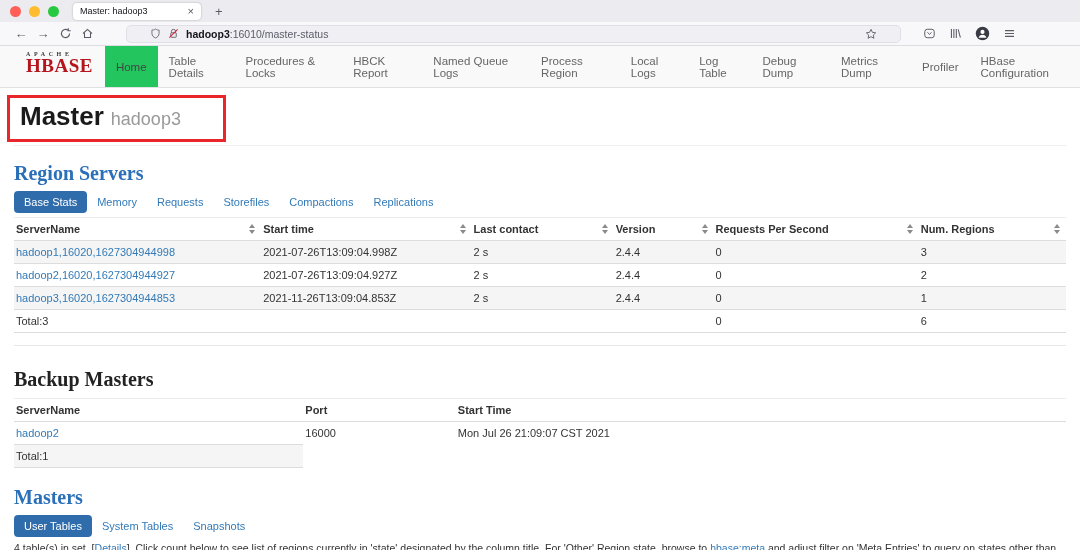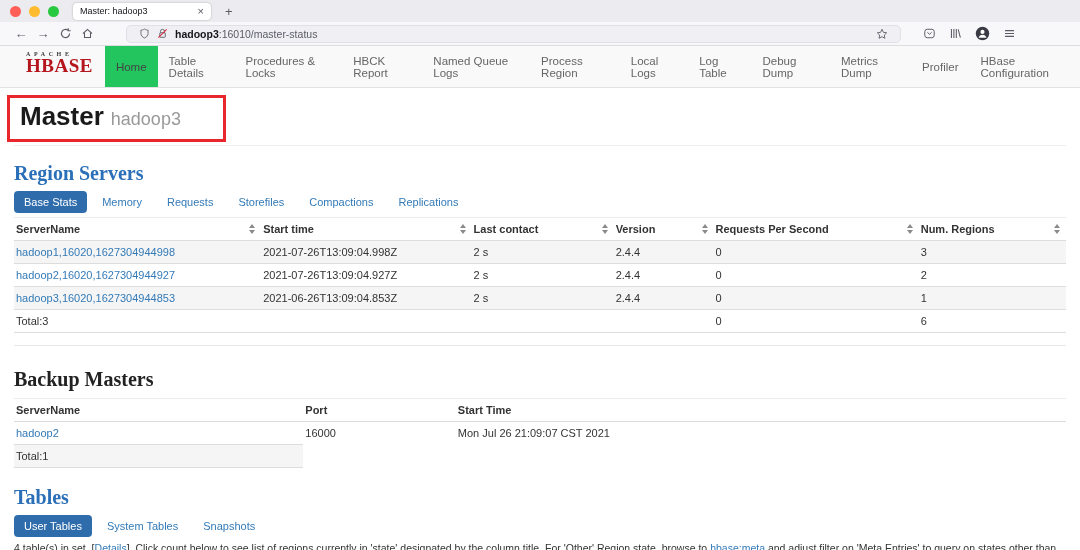--- a/index.html
+++ b/index.html
@@ -4,31 +4,31 @@
 <style>
   * { margin:0; padding:0; box-sizing:border-box; }
   body { font-family:"Liberation Sans", sans-serif; background:#fff; }
   #window { width:1080px; height:550px; position:relative; background:#fff; overflow:hidden; }
 
   
   .tabbar { height:22px; background:#ececf0; display:flex; align-items:center; }
   .lights { display:flex; gap:8px; margin-left:10px; }
   .light { width:11px; height:11px; border-radius:50%; }
   .light.red { background:#ff5f57; } .light.yellow { background:#febc2e; } .light.green { background:#28c840; }
-  .tab { margin-left:14px; width:138px; height:17px; background:#fff; border-radius:4px;
+  .tab { margin-left:14px; width:128px; height:17px; background:#fff; border-radius:4px;
          box-shadow:0 0 2px rgba(0,0,0,.3); display:flex; align-items:center; padding:0 7px; }
   .tab-title { flex:1; font-size:9px; color:#15141a; white-space:nowrap; overflow:hidden; }
   .tab-close { font-size:11px; color:#5b5b66; line-height:1; }
   .newtab { margin-left:14px; font-size:13px; color:#5b5b66; }
 
   .toolbar { height:24px; background:#f8f8fa; border-bottom:1px solid #dcdce1; display:flex; align-items:center; padding:0 10px; }
   .nav-btn { width:22px; text-align:center; color:#5b5b66; font-size:13px; line-height:1; }
   .nav-btn svg { display:block; margin:0 auto; }
   .urlbar { margin-left:28px; width:775px; height:18px; background:#f0f0f4; border:1px solid #e0e0e6;
-            border-radius:5px; display:flex; align-items:center; padding:0 12px; }
+            border-radius:5px; display:flex; align-items:center; padding:0 23px; }
   .urlbar .icn { display:flex; margin-right:7px; color:#5b5b66; }
   .url-text { font-size:10.5px; flex:1; white-space:nowrap; overflow:hidden; }
   .url-host { font-weight:bold; color:#15141a; }
   .url-rest { color:#5b5b66; }
   .star { color:#5b5b66; display:flex; }
   .toolbar-right { display:flex; align-items:center; gap:13px; margin-left:22px; color:#5b5b66; }
   .toolbar-right .icn { display:flex; }
 
   
   .hb-navbar { height:42px; background:#f9f9f9; border-bottom:1px solid #e2e2e2; display:flex; align-items:stretch; }
@@ -47,21 +47,21 @@
   h1 small { font-size:18px; color:#999; font-weight:normal; margin-left:7px; }
   .master-divider { border-bottom:1px solid #eee; margin-top:3px; }
 
   h2 { font-size:20px; font-weight:bold;font-family:Liberation Serif, serif; }
   h2.blue { color:#2a6fb8; }
   h2.dark { color:#222; }
   .h2-rs { margin-top:16px; margin-bottom:6px; }
   .h2-bm { margin-top:22px; margin-bottom:7px; }
   .h2-tb { margin-top:18px; margin-bottom:6px; }
 
-  .pills { display:flex; align-items:center; gap:5px; margin:2px 0 4px; }
+  .pills { display:flex; align-items:center; margin:2px 0 4px; }
   .pill { font-size:11px; padding:5px 10px; border-radius:4px; color:#337ab7; cursor:pointer; }
   .pill.active { background:#2f6cab; color:#fff; }
 
   table { width:100%; border-collapse:collapse; font-size:11px; color:#333; table-layout:fixed; }
   th { text-align:left; font-weight:bold; padding:5px 14px 5px 2px; border-top:1px solid #ececec;
        border-bottom:1px solid #ddd; position:relative; white-space:nowrap; }
   td { padding:5px 2px; border-top:1px solid #ddd; white-space:nowrap; overflow:hidden; }
   tr.stripe td { background:#f5f5f5; }
   .rs-table tbody tr:last-child td { border-bottom:1px solid #ddd; }
   a { color:#337ab7; text-decoration:none; cursor:pointer; }
@@ -223,21 +223,21 @@
         <tr>
           <td class="c1"><a>hadoop2,16020,1627304944927</a></td>
           <td class="c2">2021-07-26T13:09:04.927Z</td>
           <td class="c3">2 s</td>
           <td class="c4">2.4.4</td>
           <td class="c5">0</td>
           <td class="c6">2</td>
         </tr>
         <tr class="stripe">
           <td class="c1"><a>hadoop3,16020,1627304944853</a></td>
-          <td class="c2">2021-06-26T13:09:04.853Z</td>
+          <td class="c2">2021-11-26T13:09:04.853Z</td>
           <td class="c3">2 s</td>
           <td class="c4">2.4.4</td>
           <td class="c5">0</td>
           <td class="c6">1</td>
         </tr>
         <tr>
           <td class="c1">Total:3</td>
           <td class="c2"></td>
             <td class="c3"></td>
             <td class="c4"></td>
@@ -265,21 +265,21 @@
           <td class="c2">16000</td>
           <td class="c3">Mon Jul 26 21:09:07 CST 2021</td>
         </tr>
         <tr class="bm-total">
           <td class="c1">Total:1</td>
         </tr>
       </tbody>
     </table>
 
     
-    <h2 class="blue h2-tb">Tables</h2>
+    <h2 class="blue h2-tb">Masters</h2>
     <div class="pills">
       <span class="pill active">User Tables</span>
       <span class="pill">System Tables</span>
       <span class="pill">Snapshots</span>
     </div>
     <p class="tables-desc"><span>4 table(s) in set. [</span><a>Details</a><span>]. Click count below to see list of regions currently in 'state' designated by the column title. For 'Other' Region state, browse to </span><a>hbase:meta</a><span> and adjust filter on 'Meta Entries' to query on states other than those listed here. Queries may take a while if the </span></p>
 
   </div>
 </div>
 

